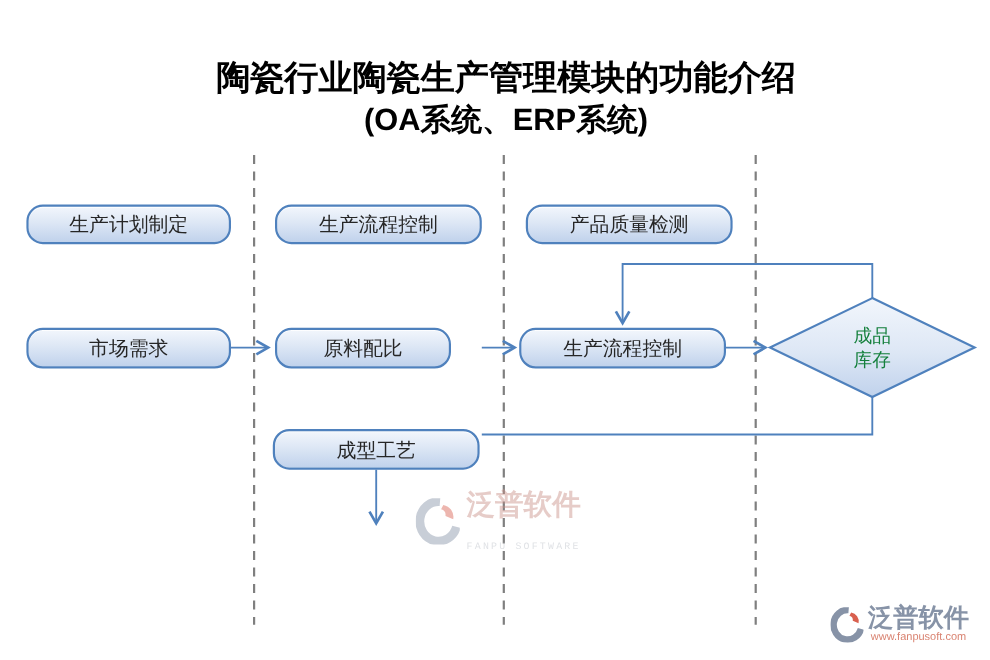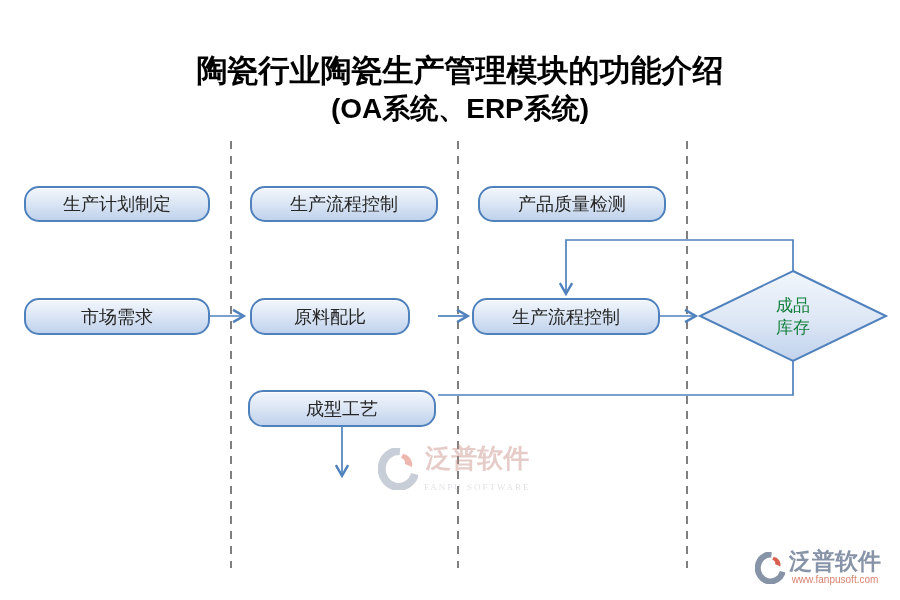--- a/index.html
+++ b/index.html
@@ -76,22 +76,22 @@
   .watermark-center .wm-brand {
     font-size: 26px;
     color: #c98f86;
     font-weight: bold;
     line-height: 1;
   }
   .watermark-center .wm-sub {
     font-size: 9px;
     letter-spacing: 2px;
     color: #b9bec6;
-    font-family: Liberation Serif, serif;
-    margin-top: 10px;
+    font-family: Liberation Mono, monospace;
+    margin-top: 20px;
   }
   .watermark-corner {
     position: absolute;
     left: 755px;
     top: 550px;
     display: flex;
     align-items: center;
     gap: 4px;
   }
   .watermark-corner .wm-brand {

